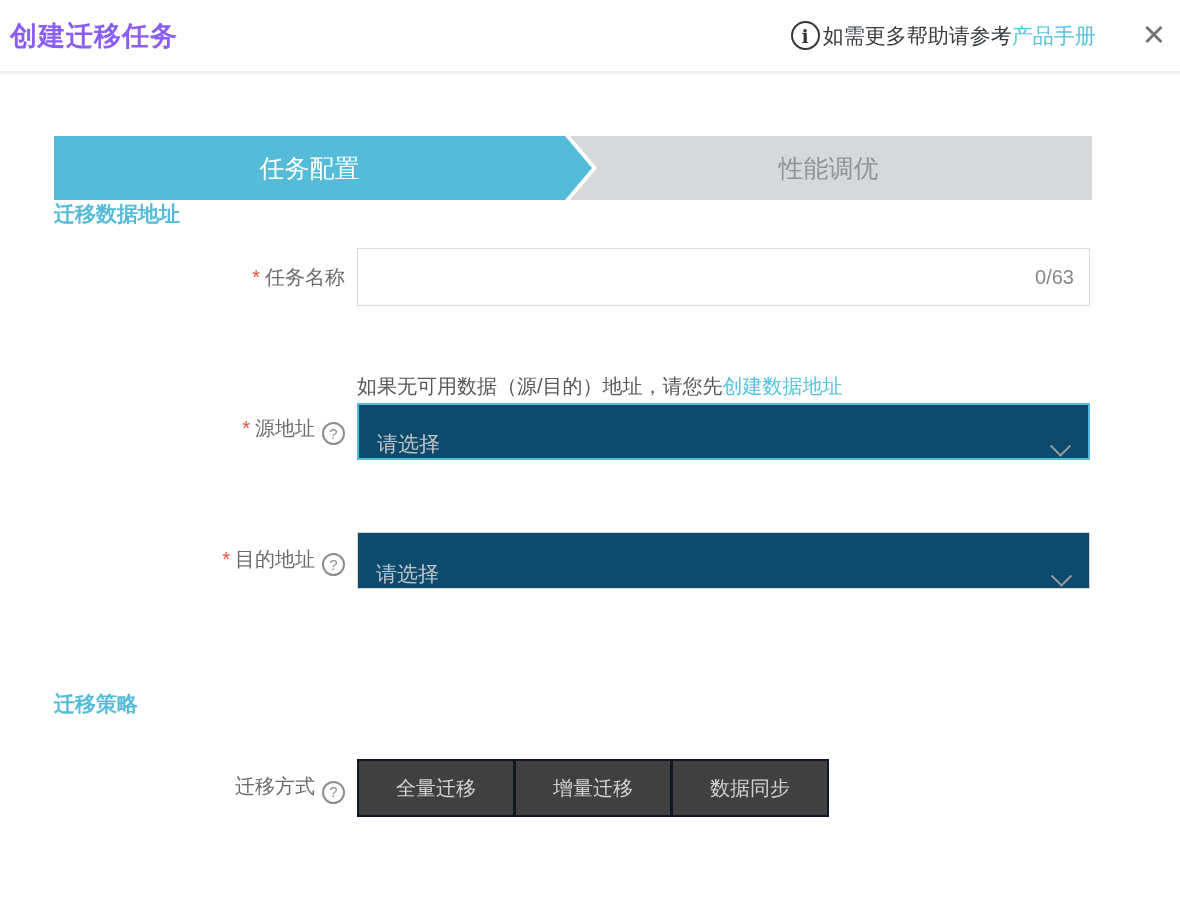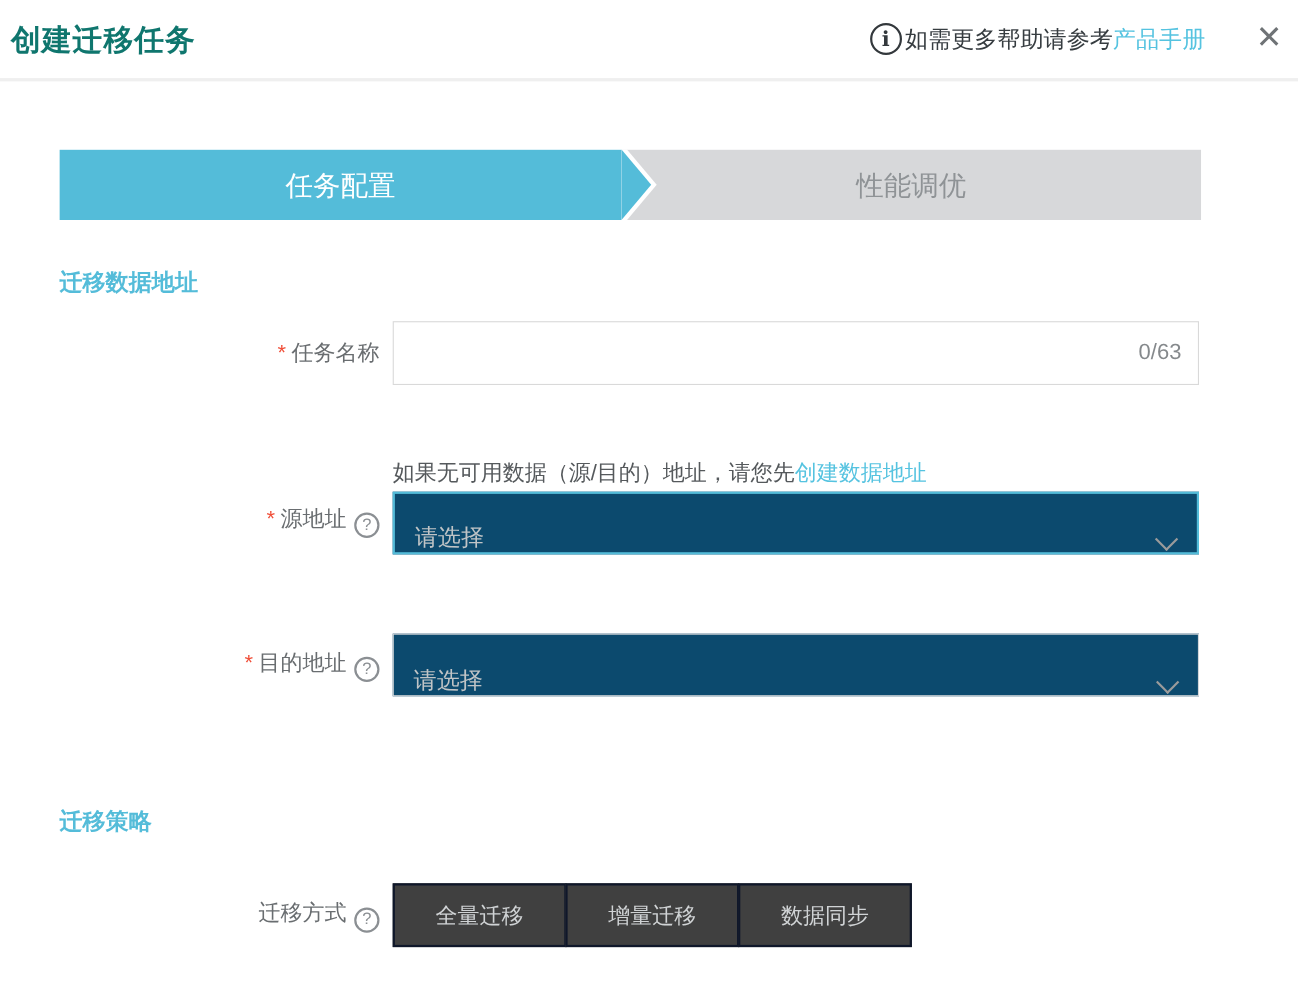--- a/index.html
+++ b/index.html
@@ -14,21 +14,21 @@
   body{
     width:1180px;height:904px;background:#fff;overflow:hidden;
     font-family:"Liberation Sans","DejaVu Sans",sans-serif;
     -webkit-font-smoothing:antialiased;
   }
   
   .header{
     height:74px;display:flex;align-items:center;
     padding:0 8px 0 10px;border-bottom:3px solid #efefef;
   }
-  .title{font-size:27px;font-weight:600;color:#0f766e;letter-spacing:1px;}
+  .title{font-size:27px;font-weight:600;color:#8b5cf6;letter-spacing:1px;}
   .help{margin-left:auto;display:flex;align-items:center;}
   .info-icon{
     width:29px;height:29px;border:2px solid #33383c;border-radius:50%;
     display:inline-flex;align-items:center;justify-content:center;
     font-family:"DejaVu Serif",serif;font-weight:bold;font-size:19px;color:#33383c;
     margin-right:3px;flex:0 0 auto;
   }
   .help-text{font-size:21px;color:#373d41;}
   .help-link{font-size:21px;color:var(--link);cursor:pointer;text-decoration:none;}
   .close-btn{
@@ -49,21 +49,21 @@
     border-left:32px solid #fff;z-index:1;
   }
   .step-active .arrow-blue{
     position:absolute;left:100%;top:0;width:0;height:0;
     border-top:32px solid transparent;border-bottom:32px solid transparent;
     border-left:27px solid var(--accent);z-index:2;
   }
   .step-inactive{flex:1;background:var(--step-inactive-bg);color:var(--step-inactive-text);}
   
   .section-heading{font-size:21px;font-weight:600;color:var(--accent);line-height:28px;}
-  .sh-1{margin-top:44px;}
+  .sh-1{}
   .sh-2{margin-top:101px;}
   
   .row{display:flex;align-items:center;}
   .row-task{margin-top:20px;}
   .row-source{margin-top:67px;align-items:flex-end;}
   .row-dest{margin-top:72px;}
   .row-method{margin-top:41px;}
   .label-col{
     width:303px;flex:0 0 303px;text-align:right;padding-right:12px;
     font-size:20px;color:#696d70;line-height:28px;white-space:nowrap;

